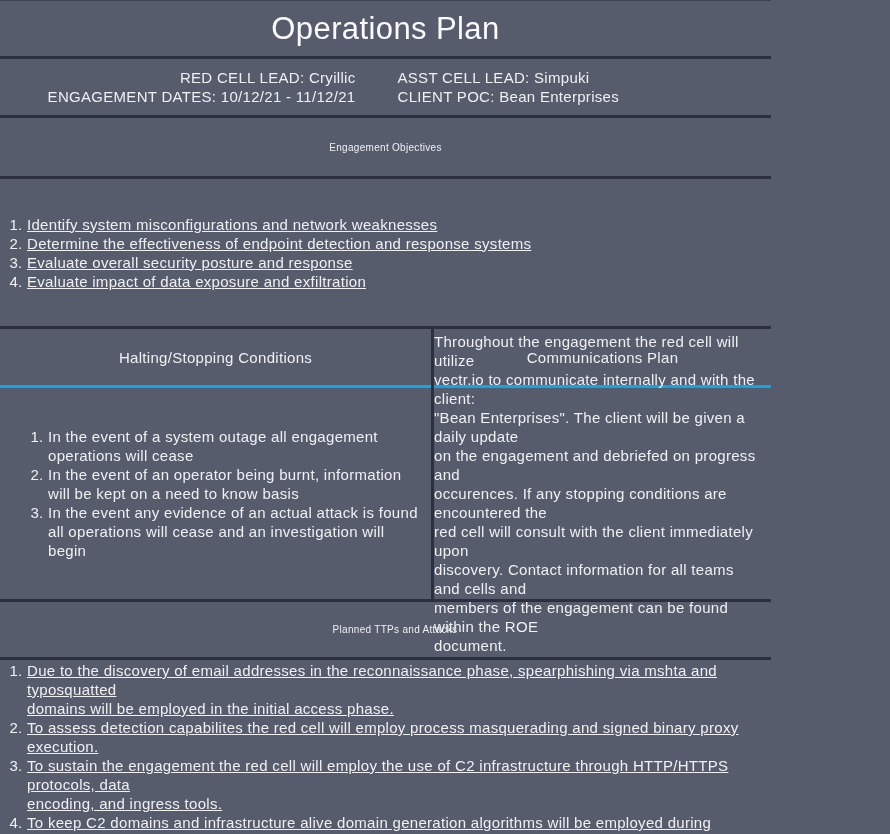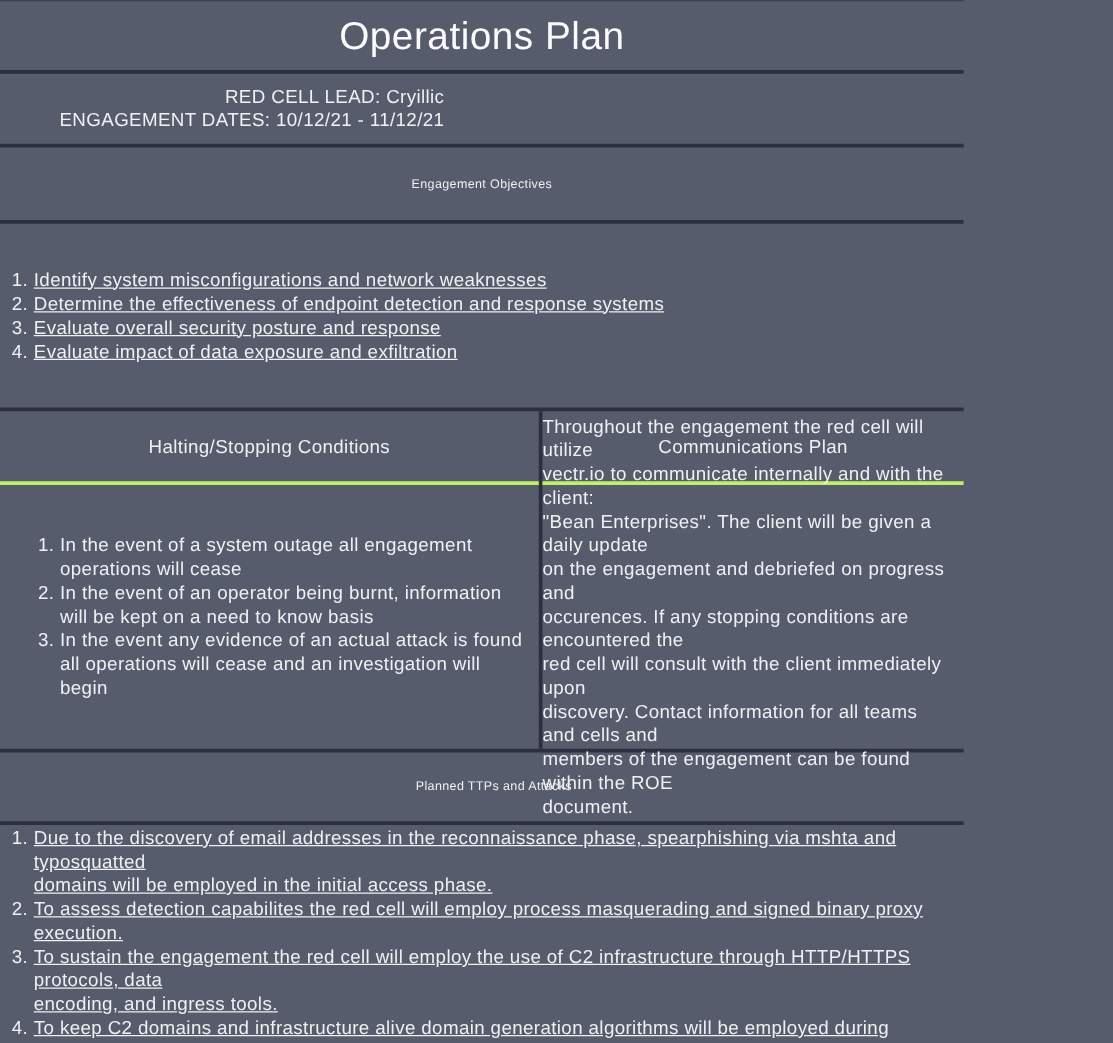--- a/index.html
+++ b/index.html
@@ -75,21 +75,21 @@
   p.doc-paragraph { margin: 0; white-space: pre-line; }
 
   
   .columns {
     display: grid;
     grid-template-columns: 434px 1fr;
   }
   .col-left { border-right: 3px solid #2C2F3D; }
   .col-header {
     height: 56px;
-    border-bottom: 3px solid #bef264;
+    border-bottom: 3px solid #0ea5e9;
     display: flex;
     align-items: center;
     justify-content: center;
   }
   .col-header h2 {
     margin: 0;
     font-size: 15px;
     font-weight: normal;
     letter-spacing: 0.3px;
   }
@@ -107,20 +107,24 @@
 <div class="page">
 
   <header class="title-row rule-bottom">
     <h1>Operations Plan</h1>
   </header>
 
   <section class="meta-row rule-bottom">
     <div class="meta-left">
       <div class="meta-line">RED CELL LEAD: Cryillic</div>
       <div class="meta-line">ENGAGEMENT DATES: 10/12/21 - 11/12/21</div>
+    </div>
+    <div class="meta-right">
+      <div class="meta-line">ASST CELL LEAD: Simpuki</div>
+      <div class="meta-line">CLIENT POC: Bean Enterprises</div>
     </div>
   </section>
 
   <section class="section-header h58 rule-bottom">
     <h2>Engagement Objectives</h2>
   </section>
   <section class="content-cell objectives-content rule-bottom">
     <ol class="doc-list">
       <li>Identify system misconfigurations and network weaknesses</li>
       <li>Determine the effectiveness of endpoint detection and response systems</li>

